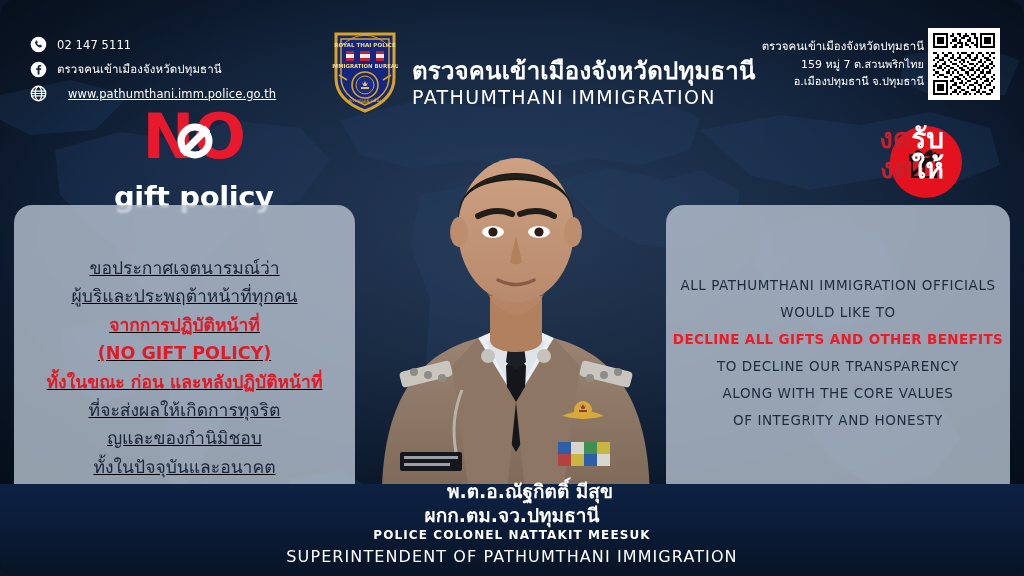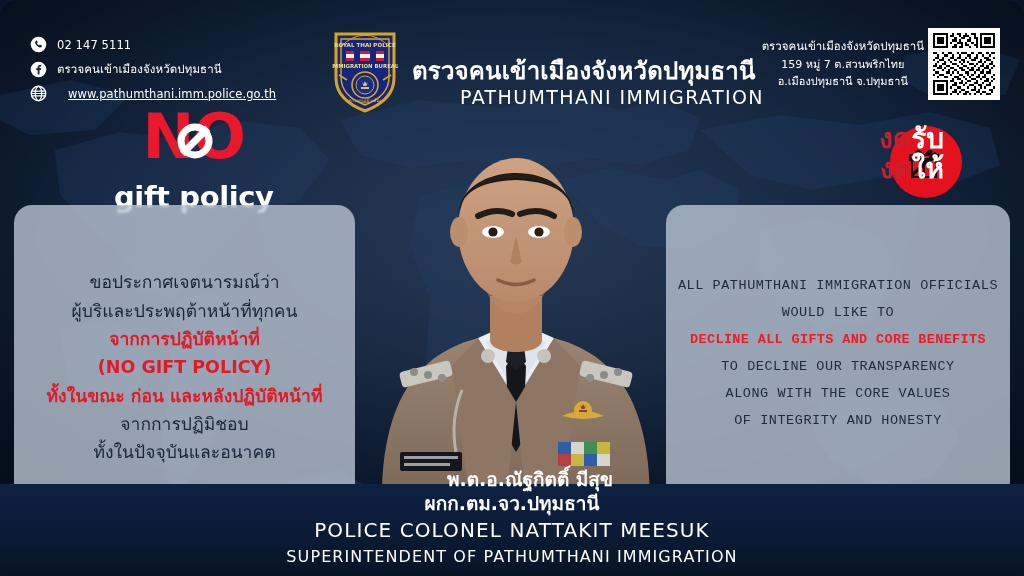--- a/index.html
+++ b/index.html
@@ -55,30 +55,30 @@
     display:flex; align-items:center; gap:14px;
   }
   .badge-wrap{ width:66px; height:84px; flex:0 0 66px; }
   .brand-titles{ margin-top:24px; }
   .brand-th{
     color:#fff; font-size:24px; font-weight:700; line-height:1.15;
     letter-spacing:.2px; white-space:nowrap;
   }
   .brand-en{
     color:#fff; font-size:19px; font-weight:400; line-height:1.25;
-    letter-spacing:1.4px; white-space:nowrap;margin-left:48px;
+    letter-spacing:1.4px; white-space:nowrap;
   }
 
   
   .addr{
     position:absolute; right:100px; top:38px;
     text-align:right; color:#fff;
   }
   .addr-title{ font-size:11.5px; line-height:1.55; white-space:nowrap; }
-  .addr-line{ font-size:11px; line-height:1.6; white-space:nowrap;text-align:center; }
+  .addr-line{ font-size:11px; line-height:1.6; white-space:nowrap; }
   .qr{
     position:absolute; right:24px; top:28px;
     width:72px; height:72px; background:#fff; padding:5px;
   }
 
   
   .nogift{ position:absolute; left:114px; top:112px; }
   .nogift .no{
     position:relative;
     font-size:62px; font-weight:900; color:#e8192c;
@@ -118,22 +118,22 @@
 
   
   .panel{
     position:absolute;
     border-radius:18px;
     background:rgba(185,196,210,0.80);
     backdrop-filter:blur(1px);
     display:flex; align-items:center; justify-content:center;
     text-align:center;
   }
-  .panel-left{ left:14px; top:205px; width:341px; height:325px; }
-  .panel-right{ left:666px; top:205px; width:344px; height:295px;font-family:Liberation Mono, monospace; }
+  .panel-left{ left:14px; top:205px; width:341px; height:325px;text-decoration:underline; }
+  .panel-right{ left:666px; top:205px; width:344px; height:295px; }
 
   .p-th{
     color:#17263a; font-size:17.5px; line-height:1.62; font-weight:400;
     white-space:nowrap;
   }
   .p-th.red{ color:#e01a26; font-weight:700; }
   .p-en{
     color:#1d2b3d; font-size:13.5px; line-height:2.0;
     letter-spacing:.55px; white-space:nowrap; font-weight:400;
   }
@@ -145,21 +145,21 @@
     width:300px; height:410px;
   }
 
   
   .footer-name{
     position:absolute; left:0; right:0; bottom:8px;
     text-align:center; color:#ffffff;
   }
   .fn-th1{ font-size:19px; font-weight:700; line-height:1.25;padding-left:36px; }
   .fn-th2{ font-size:19px; font-weight:700; line-height:1.25; }
-  .fn-en1{ font-size:20px; font-weight:400; letter-spacing:1.1px; line-height:1.45; }
+  .fn-en1{ font-size:12px; font-weight:700; letter-spacing:1.1px; line-height:1.45; }
   .fn-en2{ font-size:16px; font-weight:400; letter-spacing:1.1px; line-height:1.45; }
 </style>
 </head>
 <body>
 
 <div class="poster">
 
   <svg class="world-map" viewBox="0 0 1024 576" preserveAspectRatio="none">
     <g fill="#1d3557" opacity="0.95">
       <path d="M55 150 L120 132 L185 140 L230 120 L300 128 L330 160 L300 200 L250 215 L210 255 L175 300 L140 290 L120 250 L90 225 L60 195 Z"></path>
@@ -469,30 +469,31 @@
     </div>
   </div>
 
   <div class="panel panel-left">
     <div>
       <div class="p-th">ขอประกาศเจตนารมณ์ว่า</div>
       <div class="p-th">ผู้บริและประพฤต้าหน้าที่ทุกคน</div>
       <div class="p-th red">จากการปฏิบัติหน้าที่</div>
       <div class="p-th red">(NO GIFT POLICY)</div>
       <div class="p-th red">ทั้งในขณะ ก่อน และหลังปฏิบัติหน้าที่</div>
-      <div class="p-th">จากการปฏิมิชอบ</div>
+      <div class="p-th">ที่จะส่งผลให้เกิดการทุจริต</div>
+      <div class="p-th">ญและของกำนิมิชอบ</div>
       <div class="p-th">ทั้งในปัจจุบันและอนาคต</div>
     </div>
   </div>
 
   <div class="panel panel-right">
     <div>
       <div class="p-en">ALL PATHUMTHANI IMMIGRATION OFFICIALS</div>
       <div class="p-en">WOULD LIKE TO</div>
-      <div class="p-en red">DECLINE ALL GIFTS AND CORE BENEFITS</div>
+      <div class="p-en red">DECLINE ALL GIFTS AND OTHER BENEFITS</div>
       <div class="p-en">TO DECLINE OUR TRANSPARENCY</div>
       <div class="p-en">ALONG WITH THE CORE VALUES</div>
       <div class="p-en">OF INTEGRITY AND HONESTY</div>
     </div>
   </div>
 
   <svg class="portrait" viewBox="0 0 300 410">
     <defs>
       <linearGradient id="uni" x1="0" y1="0" x2="0" y2="1">
         <stop offset="0%" stop-color="#9a8371"></stop>

